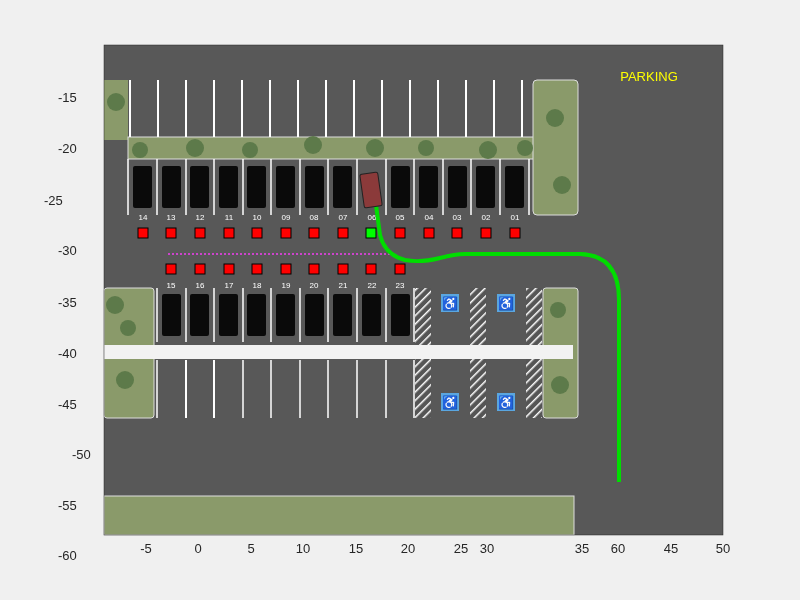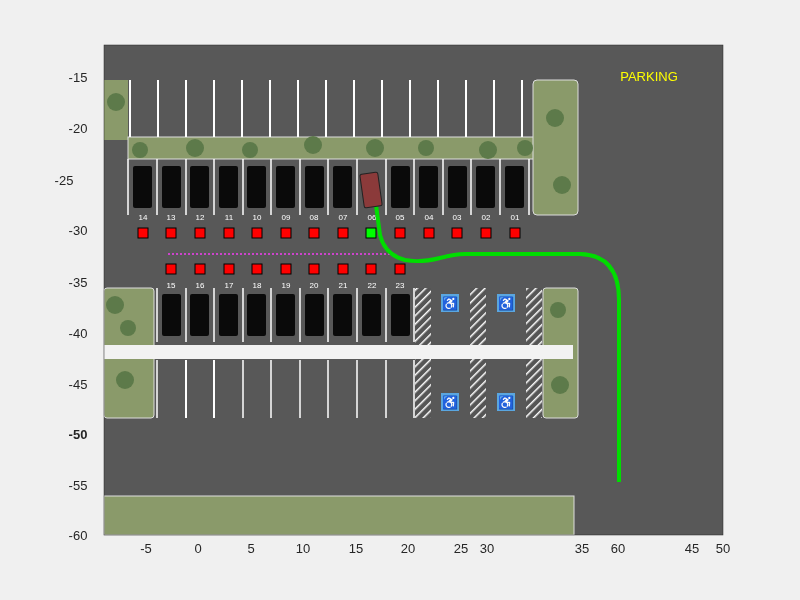--- a/index.html
+++ b/index.html
@@ -1,19 +1,19 @@
 <!DOCTYPE html>
 <html><head>
 <meta charset="utf-8">
 <style>
   html, body { margin:0; padding:0; }
   body { width:800px; height:600px; background:#f0f0f0; position:relative; overflow:hidden;
          font-family:"Liberation Sans", sans-serif; }
   #plot { position:absolute; left:0; top:0; }
-  .ytick { position:absolute; font-size:13px; color:#262626; text-align:center; width:40px; }
+  .ytick { position:absolute; font-size:13px; color:#262626; text-align:left; width:40px;margin-top:20px; }
   .xtick { position:absolute; font-size:13px; color:#262626; text-align:center; width:40px; }
 </style>
 </head>
 <body>
 
 <svg id="plot" width="800" height="600">
   <defs>
     <pattern id="hatch" width="6" height="6" patternUnits="userSpaceOnUse" patternTransform="rotate(45)">
       <rect width="6" height="6" fill="#555"></rect>
       <line x1="0" y1="0" x2="0" y2="6" stroke="#fff" stroke-width="3"></line>
@@ -227,31 +227,31 @@
 </svg>
 
 <div>
   <div class="ytick" style="left:58px; top:70px;">-15</div>
   <div class="ytick" style="left:58px; top:121px;">-20</div>
   <div class="ytick" style="left:44px; top:173px;">-25</div>
   <div class="ytick" style="left:58px; top:223px;">-30</div>
   <div class="ytick" style="left:58px; top:275px;">-35</div>
   <div class="ytick" style="left:58px; top:326px;">-40</div>
   <div class="ytick" style="left:58px; top:377px;">-45</div>
-  <div class="ytick" style="left:58px; top:427px;font-weight:bold;">-50</div>
+  <div class="ytick" style="left:72px; top:427px;">-50</div>
   <div class="ytick" style="left:58px; top:478px;">-55</div>
   <div class="ytick" style="left:58px; top:528px;">-60</div>
 </div>
 
 <div>
   <div class="xtick" style="left:126px; top:541px;">-5</div>
   <div class="xtick" style="left:178px; top:541px;">0</div>
   <div class="xtick" style="left:231px; top:541px;">5</div>
   <div class="xtick" style="left:283px; top:541px;">10</div>
   <div class="xtick" style="left:336px; top:541px;">15</div>
   <div class="xtick" style="left:388px; top:541px;">20</div>
   <div class="xtick" style="left:441px; top:541px;">25</div>
   <div class="xtick" style="left:467px; top:541px;">30</div>
   <div class="xtick" style="left:562px; top:541px;">35</div>
   <div class="xtick" style="left:598px; top:541px;">60</div>
-  <div class="xtick" style="left:672px; top:541px;text-align:center;">45</div>
+  <div class="xtick" style="left:651px; top:541px;text-align:center;">45</div>
   <div class="xtick" style="left:703px; top:541px;">50</div>
 </div>
 
 </body></html>

